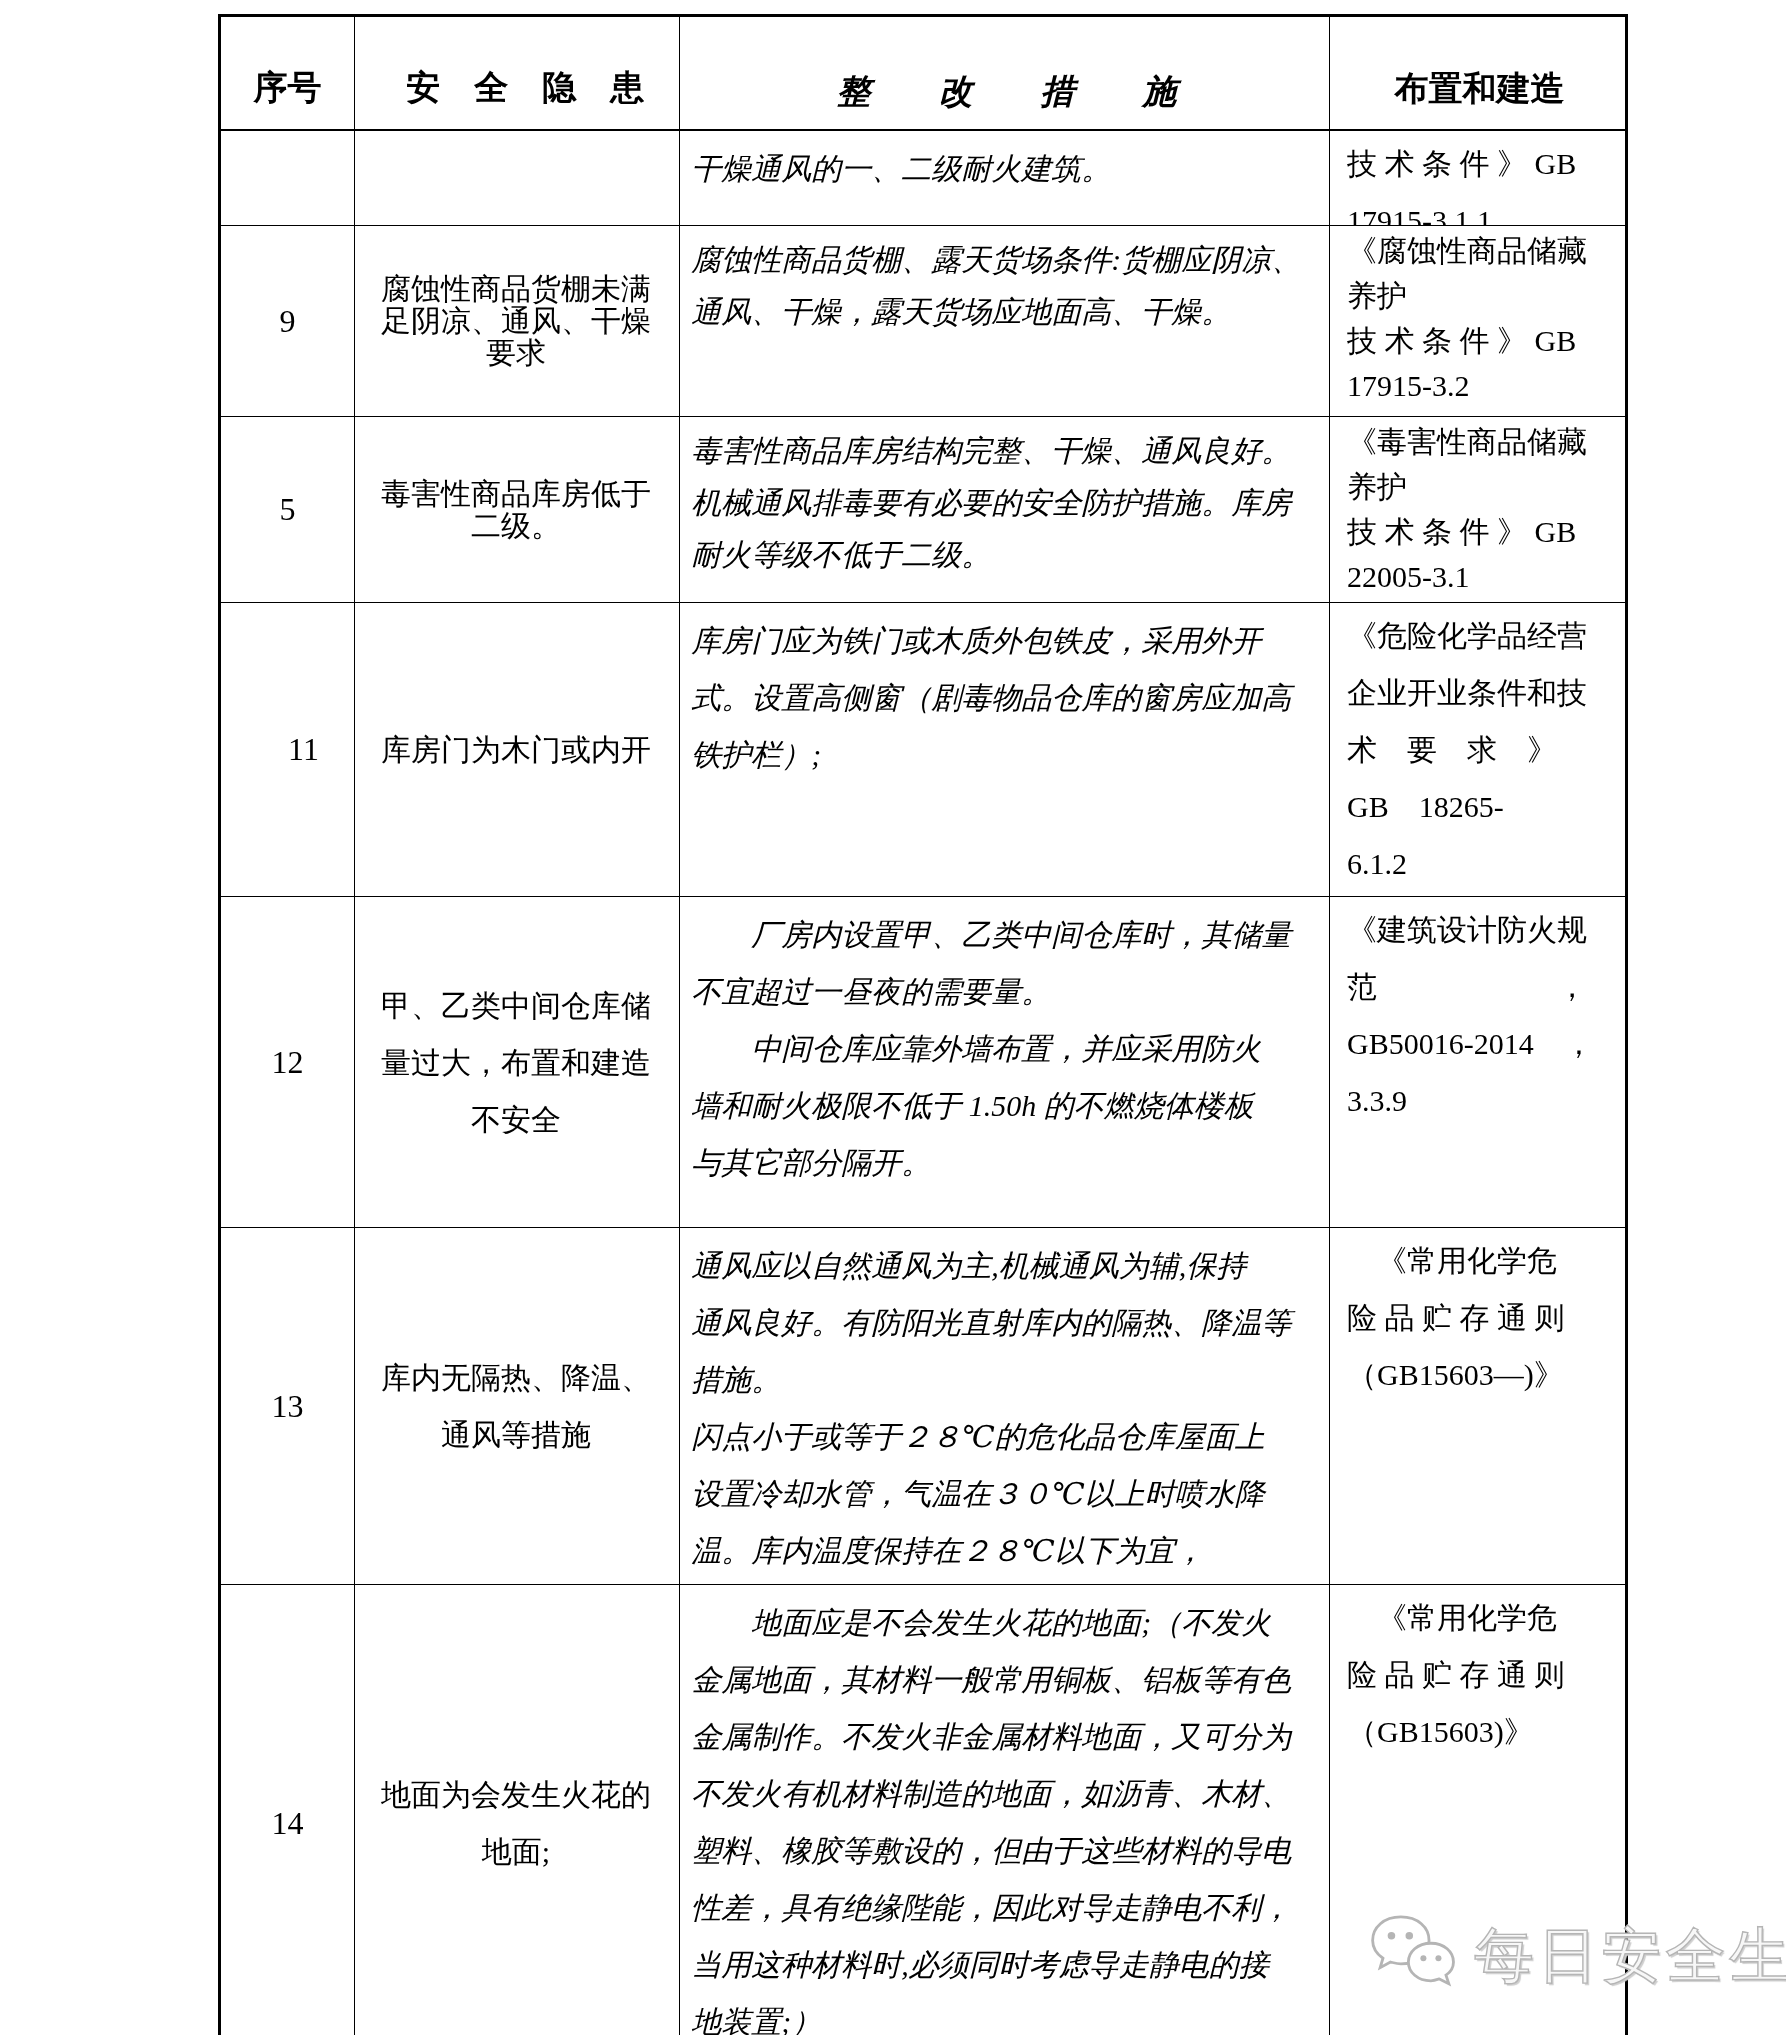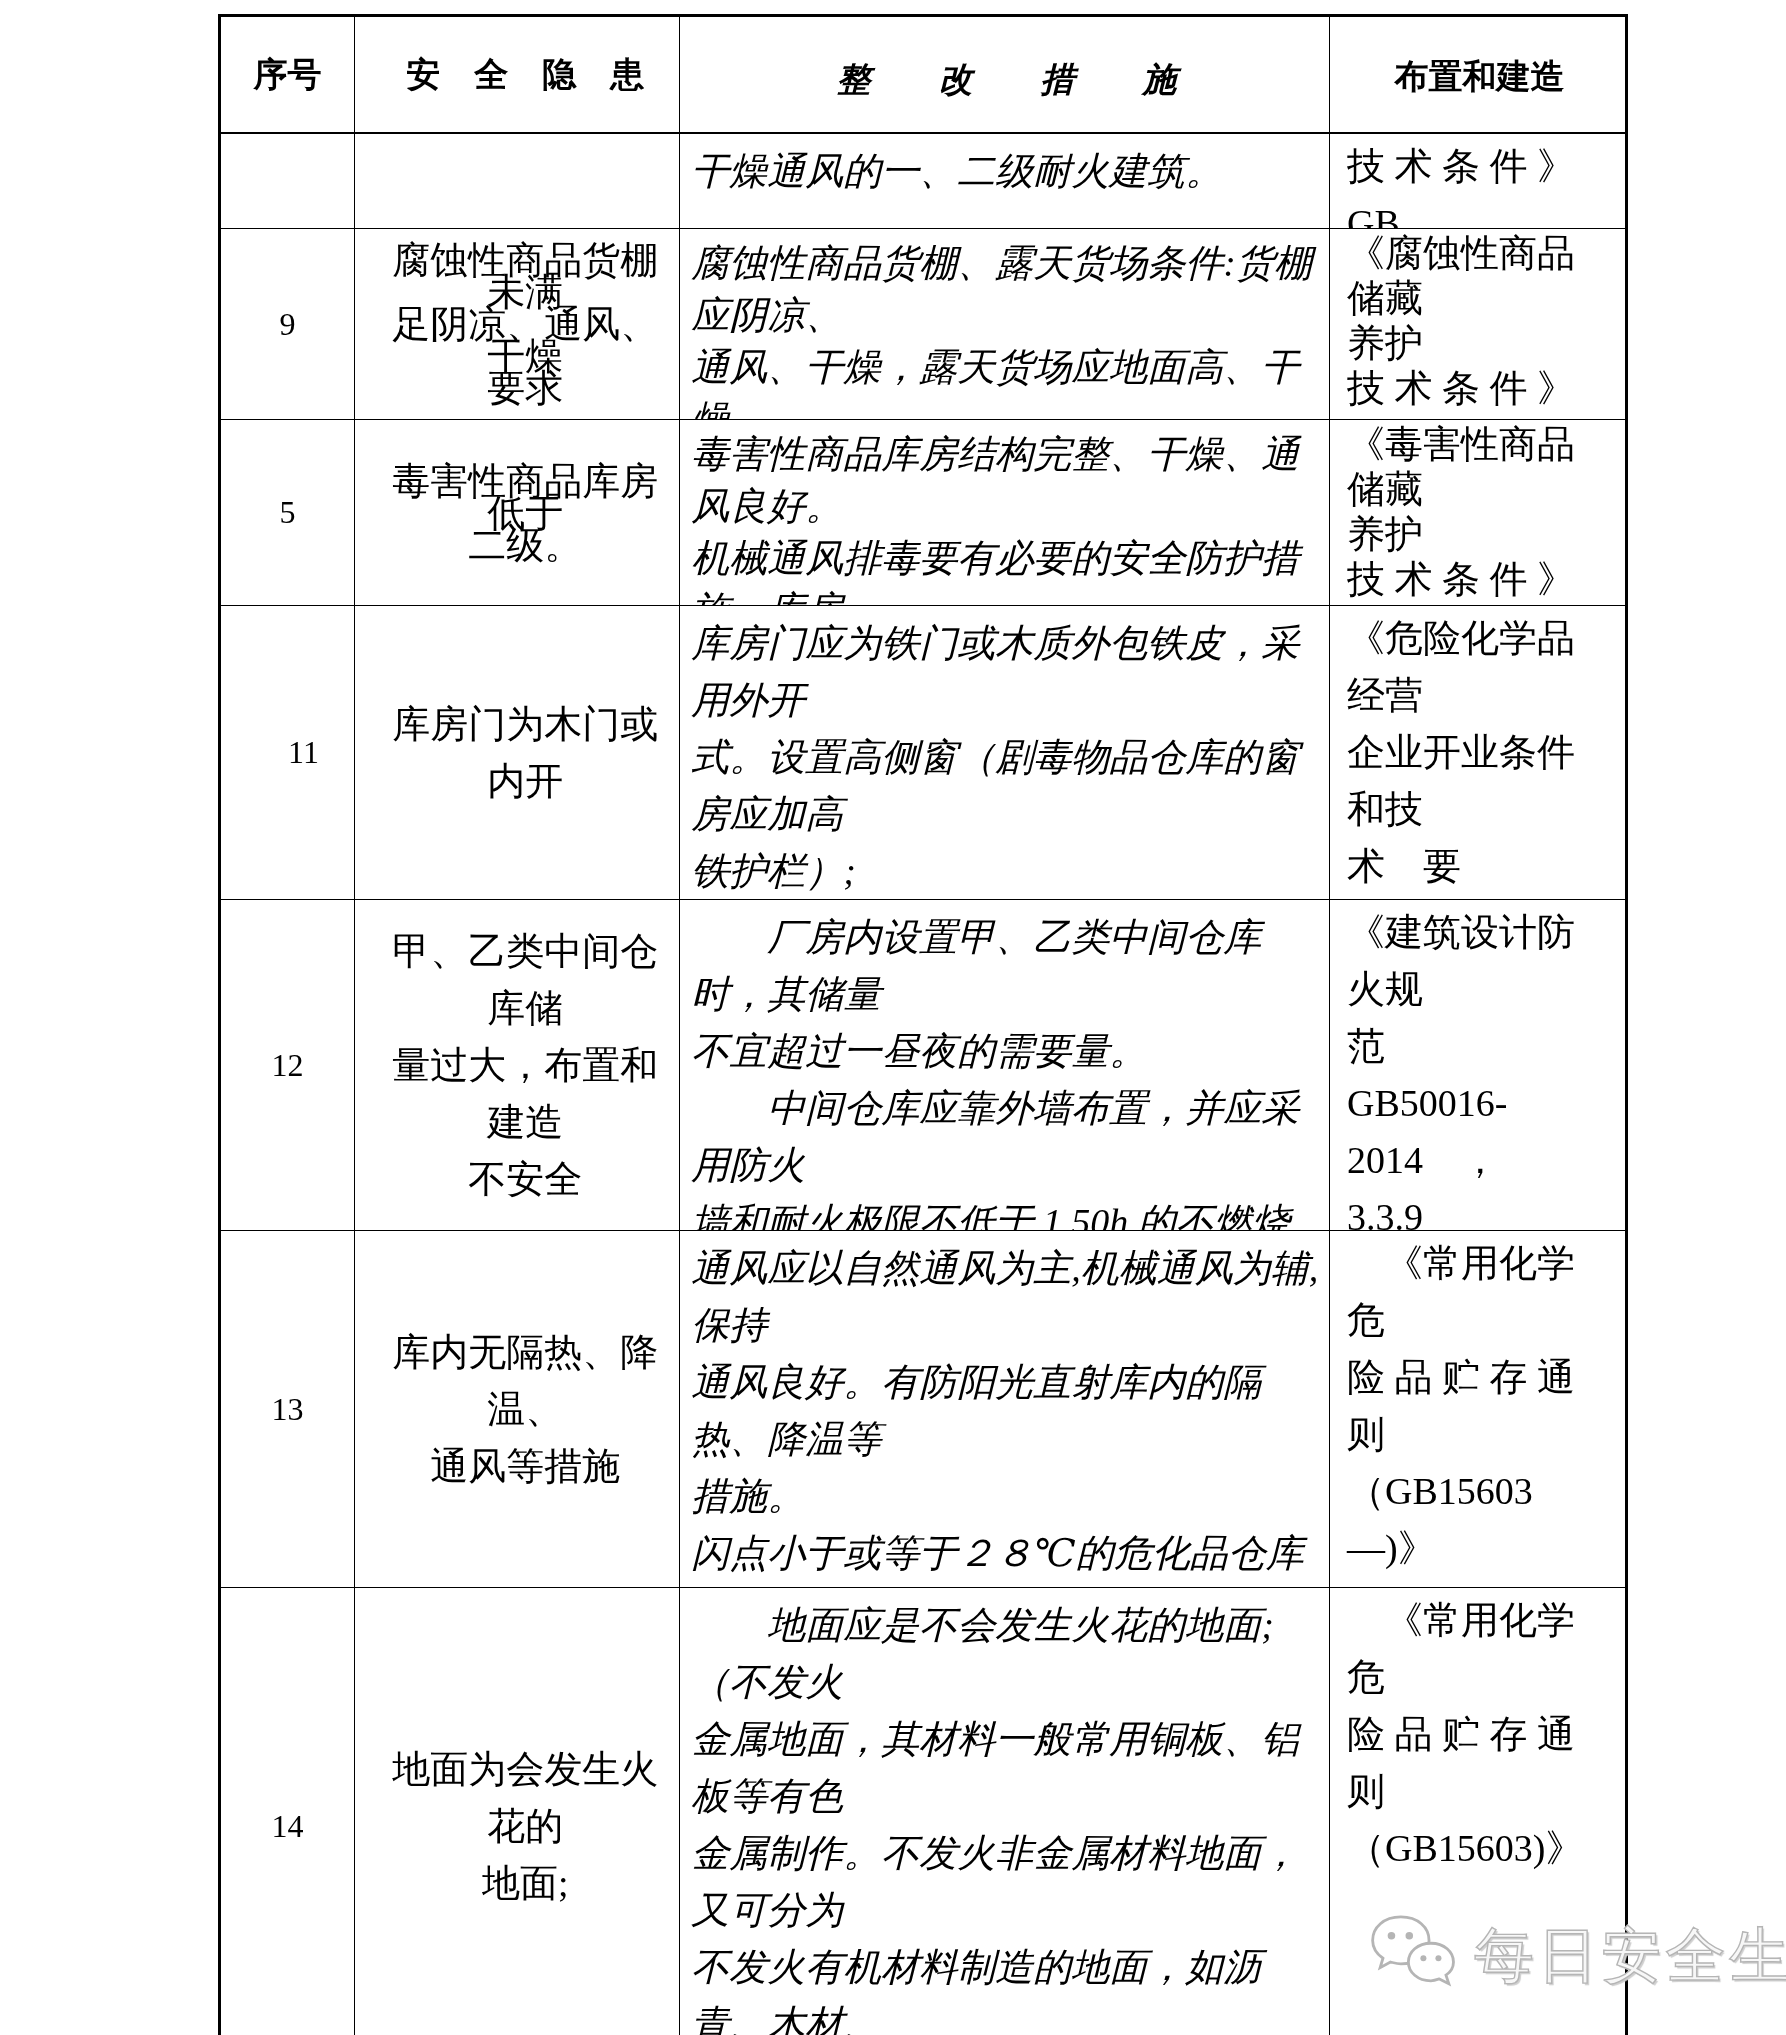--- a/index.html
+++ b/index.html
@@ -31,25 +31,25 @@
   table.doc tr.hdr td{border-bottom:2.8px solid #000;}
   col.c-num{width:135px;}
   col.c-haz{width:325px;}
   col.c-mea{width:650px;}
   col.c-bas{width:297px;}
 
   .cw{
     box-sizing:border-box;
     overflow:hidden;
     white-space:pre-line;
-    font-size:38px;
+    font-size:30px;
     line-height:57px;
   }
   
-  .hdr  .cw{height:115px;}
+  .hdr  .cw{height:84px;margin-top:28px;}
   .r0 .cw{height:94px;}
   .r1 .cw{height:190px;}
   .r2 .cw{height:185px;}
   .r3 .cw{height:293px;padding-left:32px;}
   .r4 .cw{height:330px;}
   .r5 .cw{height:356px;}
   .r6 .cw{height:476px;}
 
   
   .num .cw{

